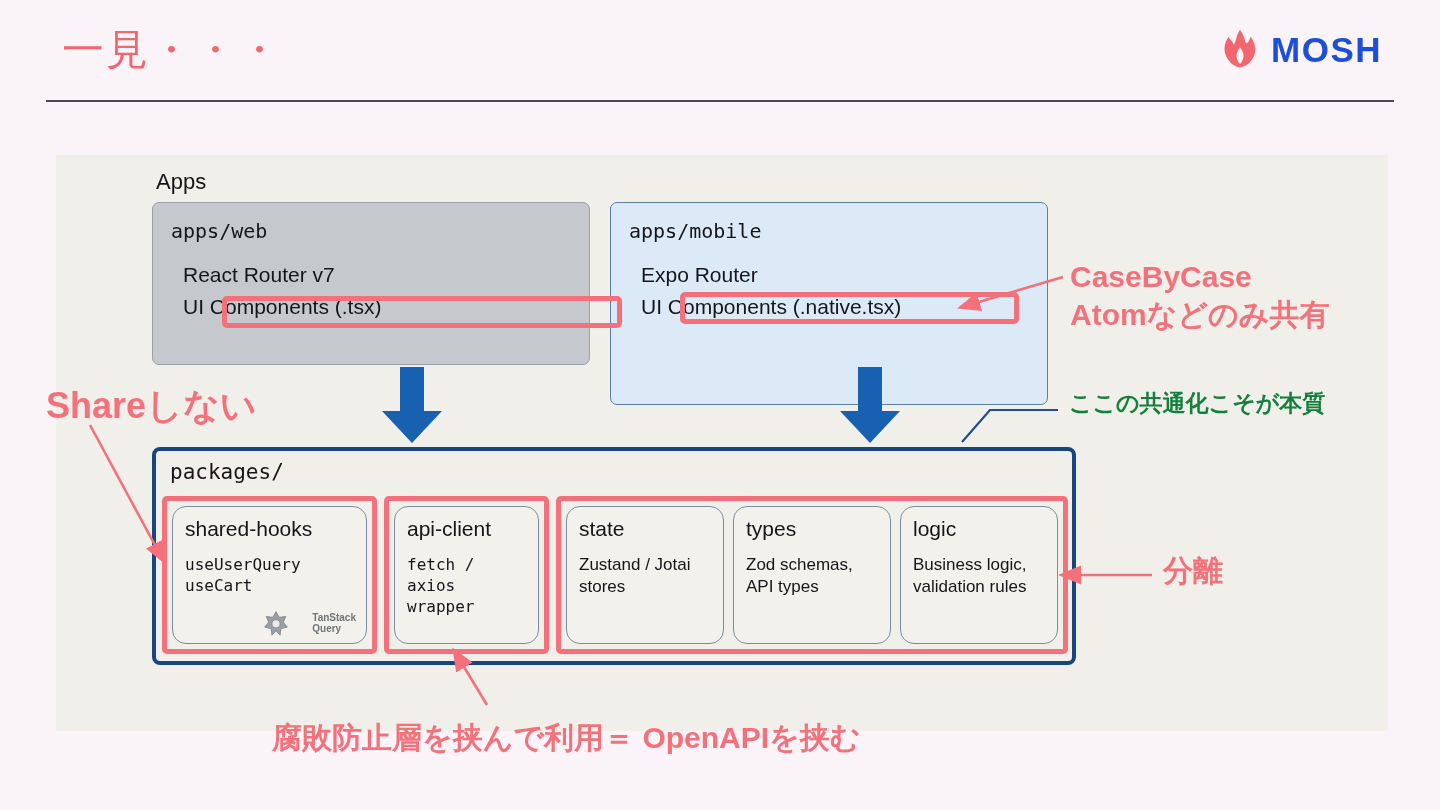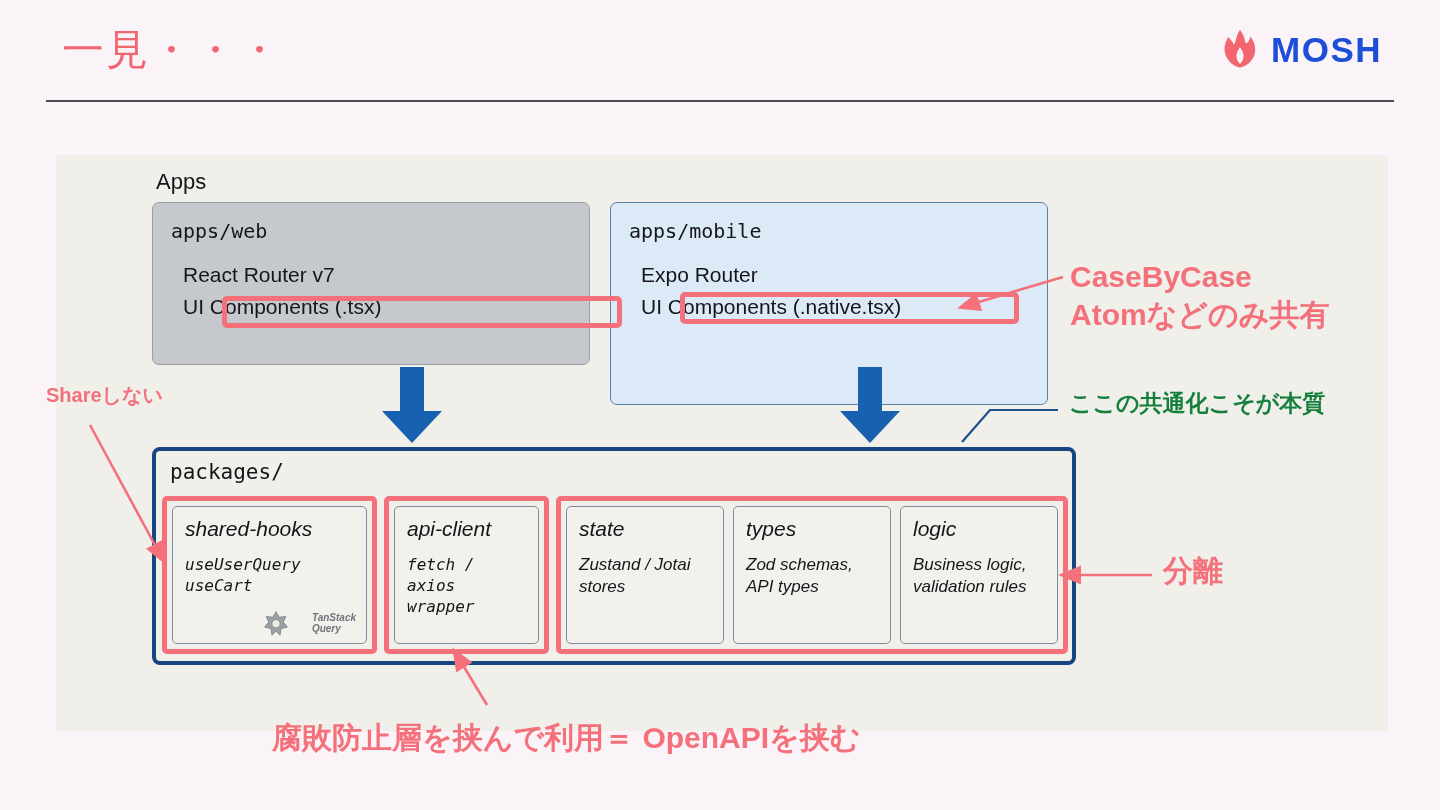--- a/index.html
+++ b/index.html
@@ -168,28 +168,27 @@
   .pkg-outline {
     border: 5px solid #f4717c;
     border-radius: 5px;
     box-sizing: border-box;
     padding: 5px;
     background: transparent;
   }
   .pkg-card {
     background: #f2f1ec;
     border: 1px solid #7d8da0;
-    border-radius: 5px;
+    border-radius: 14px;
     box-sizing: border-box;
     width: 100%;
     height: 100%;
     padding: 10px 12px;
     position: relative;
     overflow: hidden;
-    font-style: italic;
   }
   .pkg-title {
     font-size: 21px;
     color: #15151a;
     margin-bottom: 13px;
     white-space: nowrap;
   }
   .pkg-body {
     font-size: 17px;
     color: #15151a;
@@ -236,21 +235,21 @@
   }
   #ann-casebycase {
     left: 1070px;
     top: 258px;
     font-size: 30px;
     line-height: 1.28;
   }
   #ann-share {
     left: 46px;
     top: 382px;
-    font-size: 20px;
+    font-size: 36px;
   }
   #ann-bunri {
     left: 1163px;
     top: 551px;
     font-size: 30px;
   }
   #ann-bottom {
     left: 272px;
     top: 718px;
     font-size: 30px;

